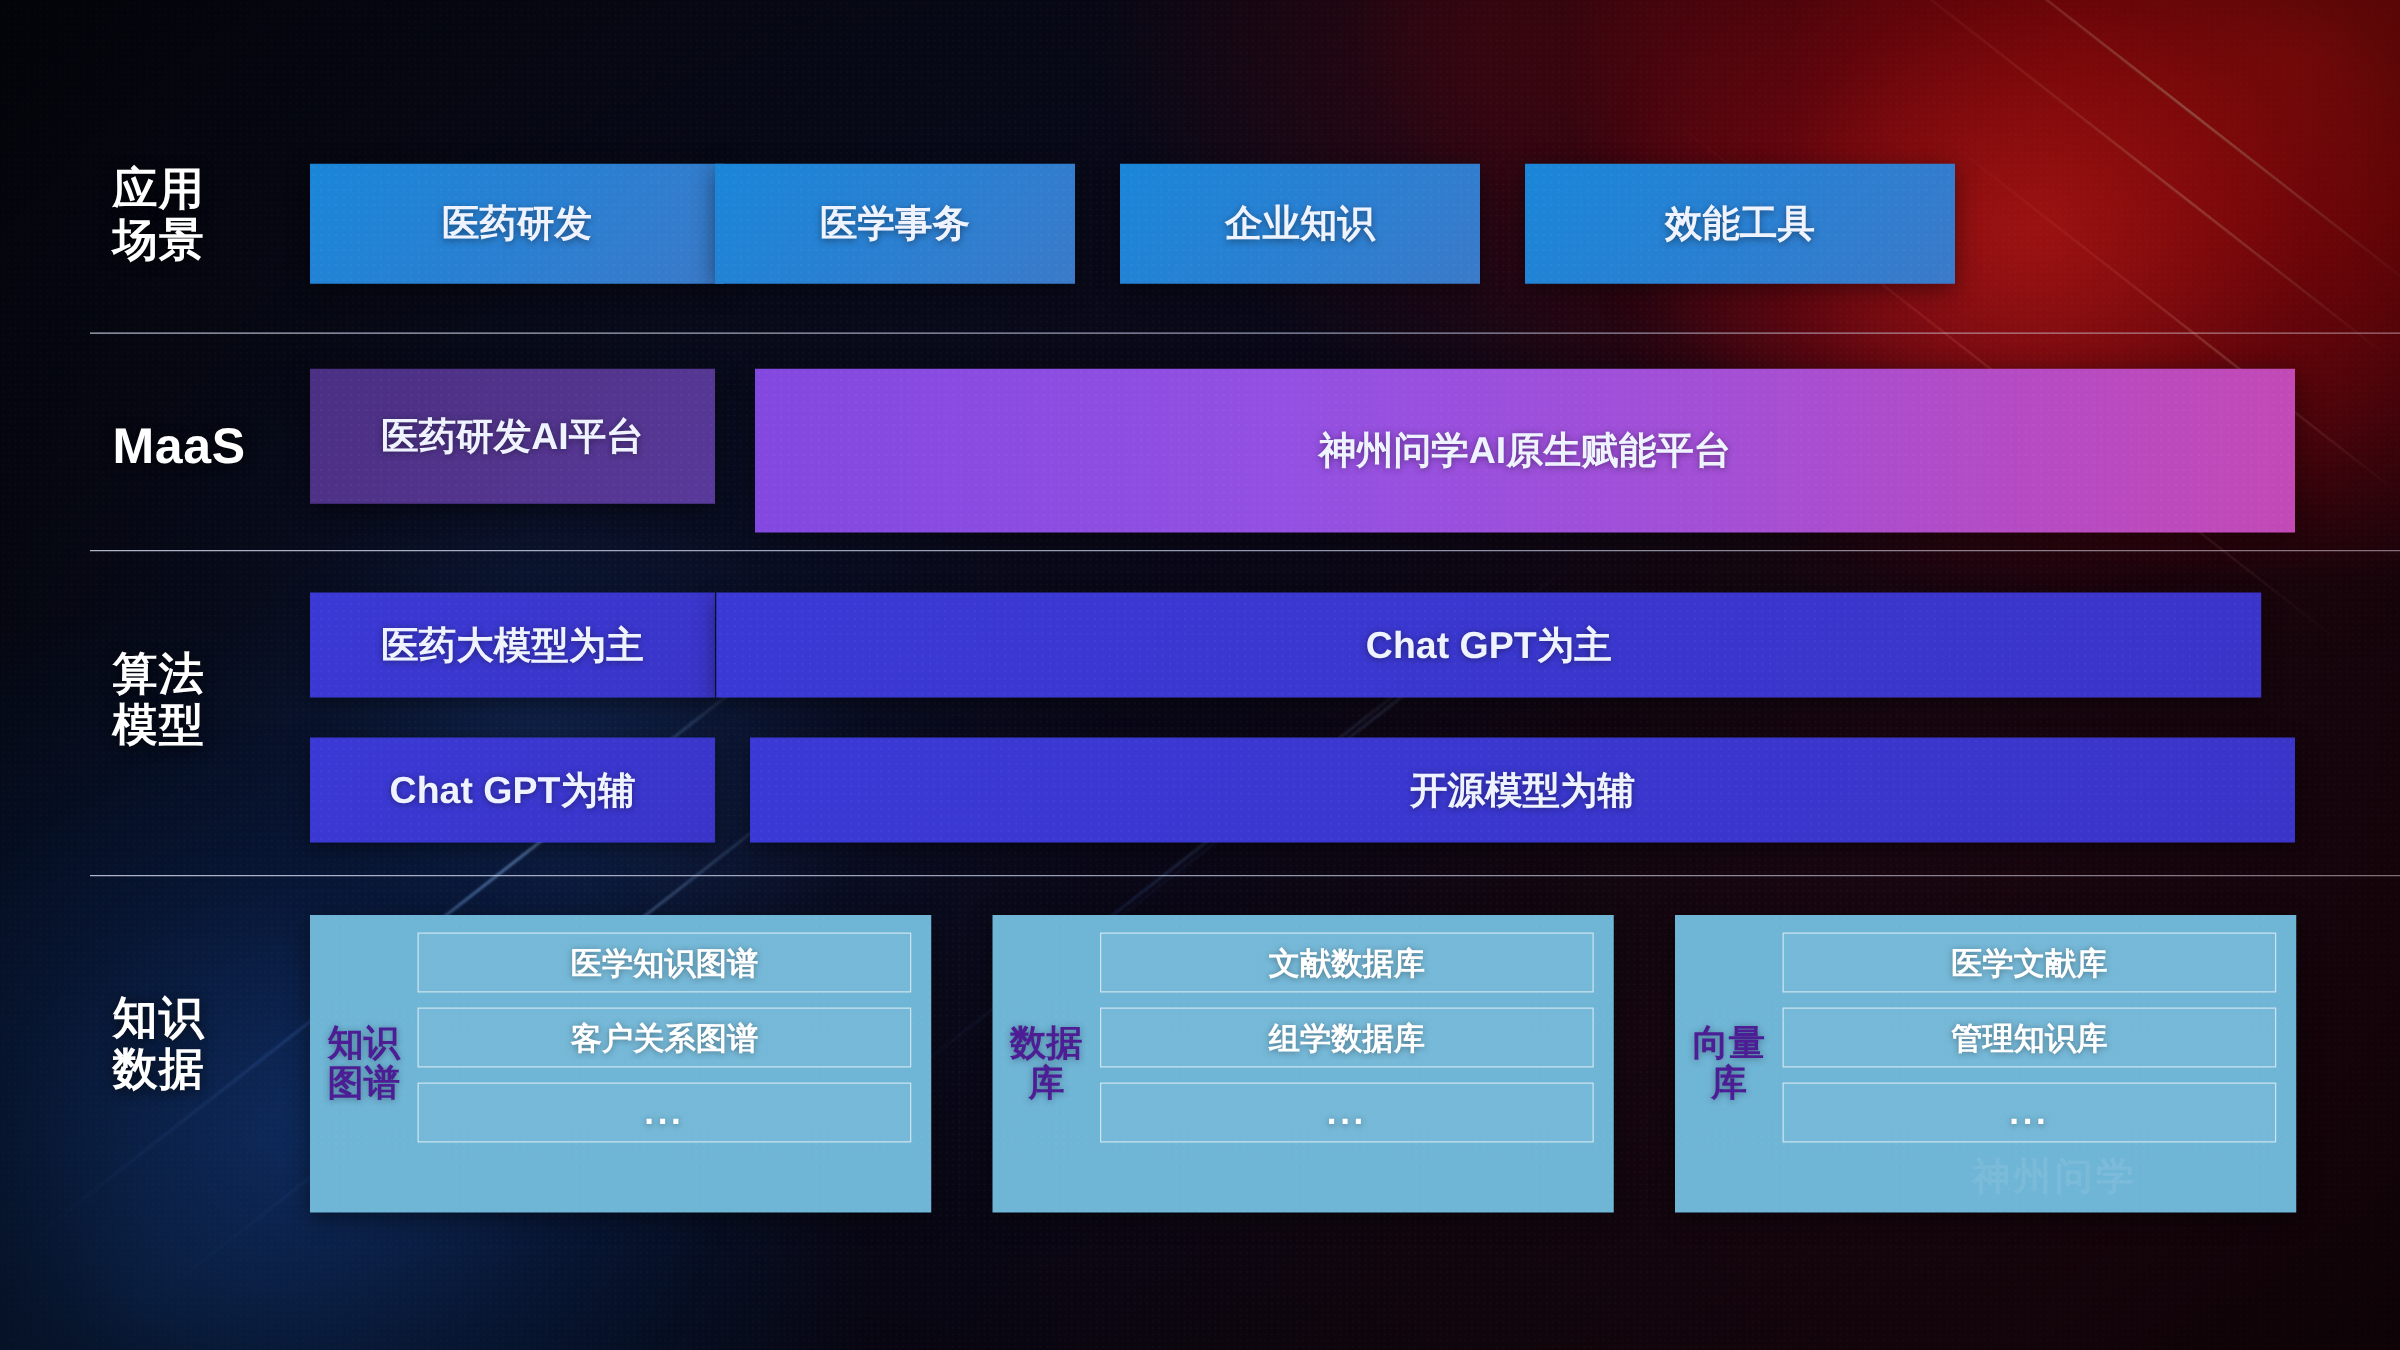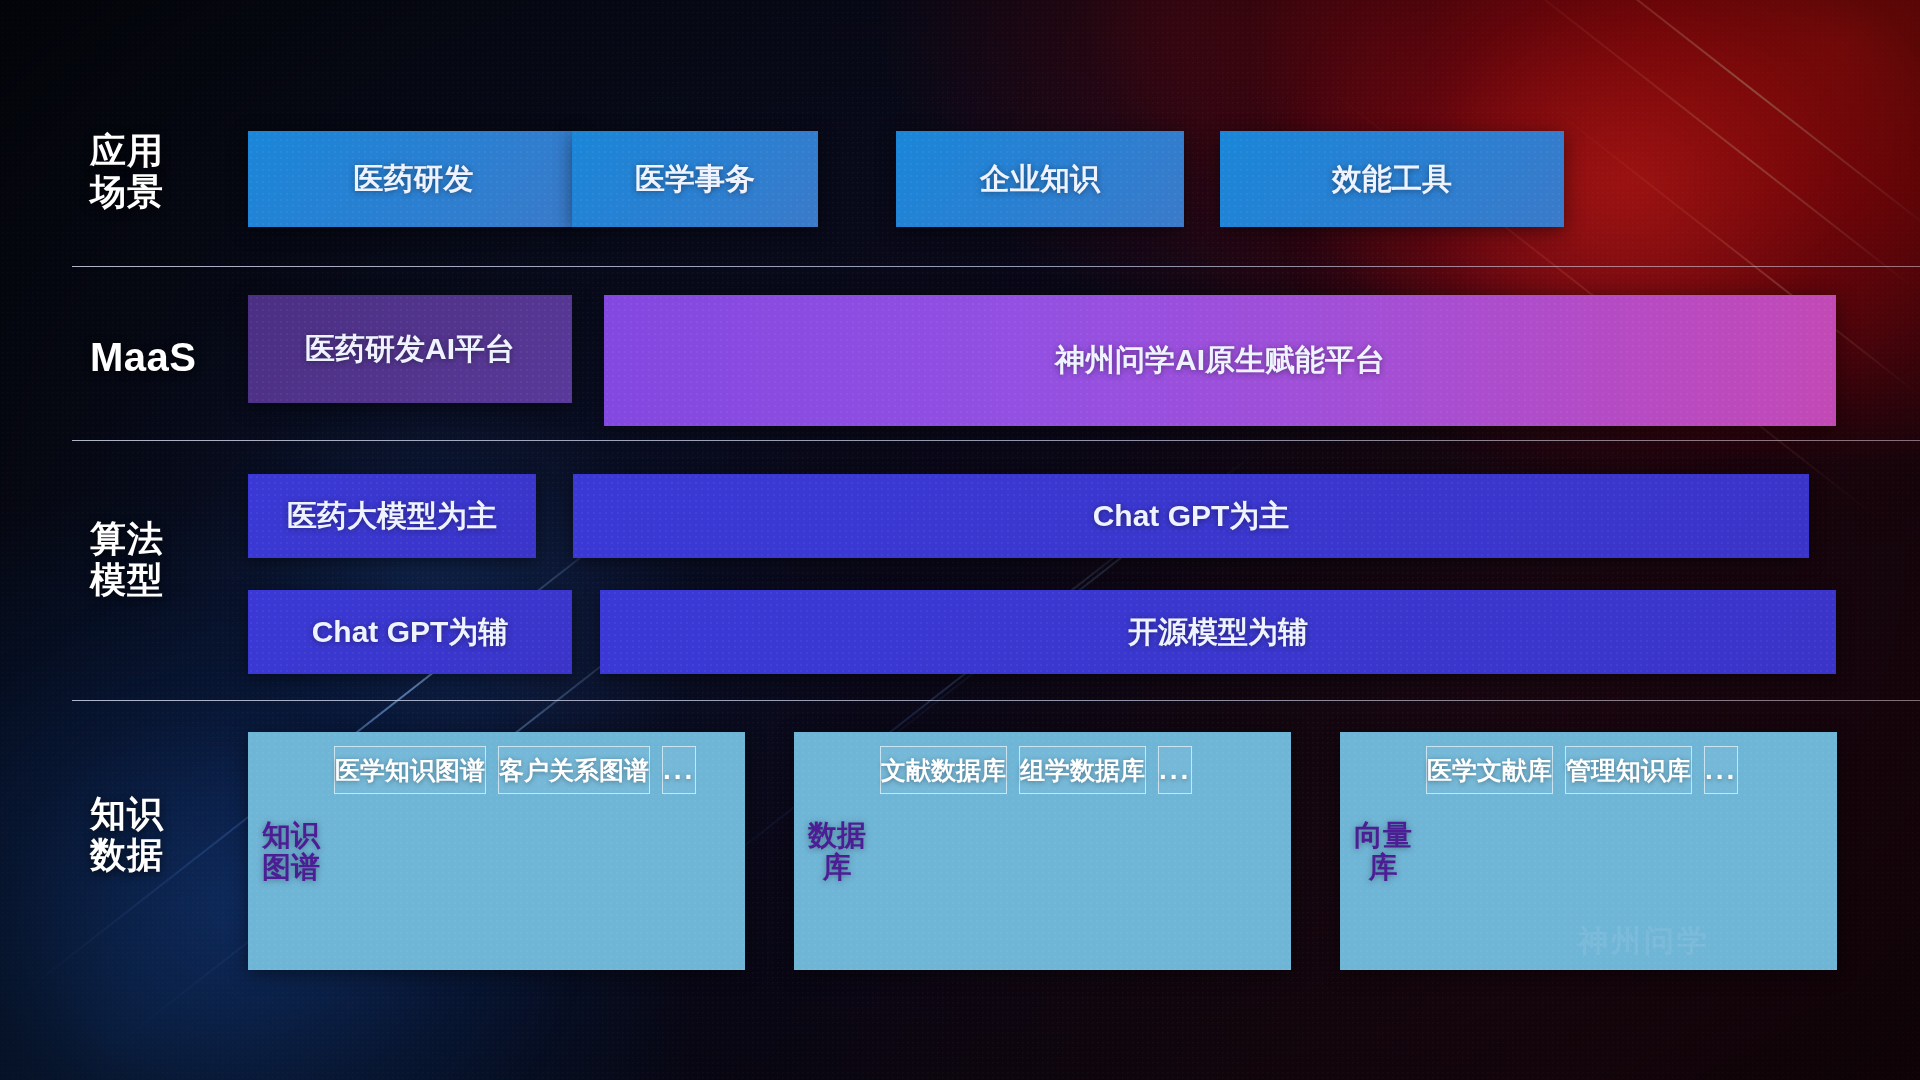--- a/index.html
+++ b/index.html
@@ -122,21 +122,21 @@
   }
   .kgroup-title{
     width:58px;flex:0 0 58px;
     display:flex;align-items:center;justify-content:center;
     color:#4c1d95;font-weight:700;font-size:29px;line-height:1.12;
     text-align:center;word-break:break-all;
     position:relative;z-index:2;
     text-shadow:0 1px 6px rgba(0,0,0,.35);
   }
   .kgroup-items{
-    flex:1 1 auto;display:flex;flex-direction:row;gap:12px;
+    flex:1 1 auto;display:flex;flex-direction:column;gap:12px;
     margin-left:14px;position:relative;z-index:2;
   }
   .kitem{
     height:48px;
     border:1px solid rgba(255,255,255,0.62);
     display:flex;align-items:center;justify-content:center;
     color:#ffffff;font-size:25px;font-weight:700;
     text-shadow:0 1px 5px rgba(0,0,0,.35);
     box-sizing:border-box;
     background:rgba(255,255,255,0.045);
@@ -172,21 +172,21 @@
 
   <div class="rlabel cn" style="top:130px;">
     <div>应用</div>
     <div>场景</div>
   </div>
 
   <div class="card app-card" style="position:absolute;left:248px;top:131px;width:331px;">
     <div class="dotskin"></div>
     <span>医药研发</span>
   </div>
-  <div class="card app-card" style="position:absolute;left:572px;top:131px;width:246px;">
+  <div class="card app-card" style="position:absolute;left:572px;top:131px;width:288px;">
     <div class="dotskin"></div>
     <span>医学事务</span>
   </div>
   <div class="card app-card" style="position:absolute;left:896px;top:131px;width:288px;">
     <div class="dotskin"></div>
     <span>企业知识</span>
   </div>
   <div class="card app-card" style="position:absolute;left:1220px;top:131px;width:344px;">
     <div class="dotskin"></div>
     <span>效能工具</span>
@@ -207,21 +207,21 @@
     <span>神州问学AI原生赋能平台</span>
   </div>
 
   <div class="divider" style="top:440px;"></div>
 
   <div class="rlabel cn" style="top:518px;">
     <div>算法</div>
     <div>模型</div>
   </div>
 
-  <div class="card algo-card" style="position:absolute;left:248px;top:474px;width:288px;">
+  <div class="card algo-card" style="position:absolute;left:248px;top:474px;width:324px;">
     <div class="dotskin"></div>
     <span>医药大模型为主</span>
   </div>
   <div class="card algo-card" style="position:absolute;left:573px;top:474px;width:1236px;">
     <div class="dotskin"></div>
     <span>Chat GPT为主</span>
   </div>
   <div class="card algo-card" style="position:absolute;left:248px;top:590px;width:324px;">
     <div class="dotskin"></div>
     <span>Chat GPT为辅</span>

